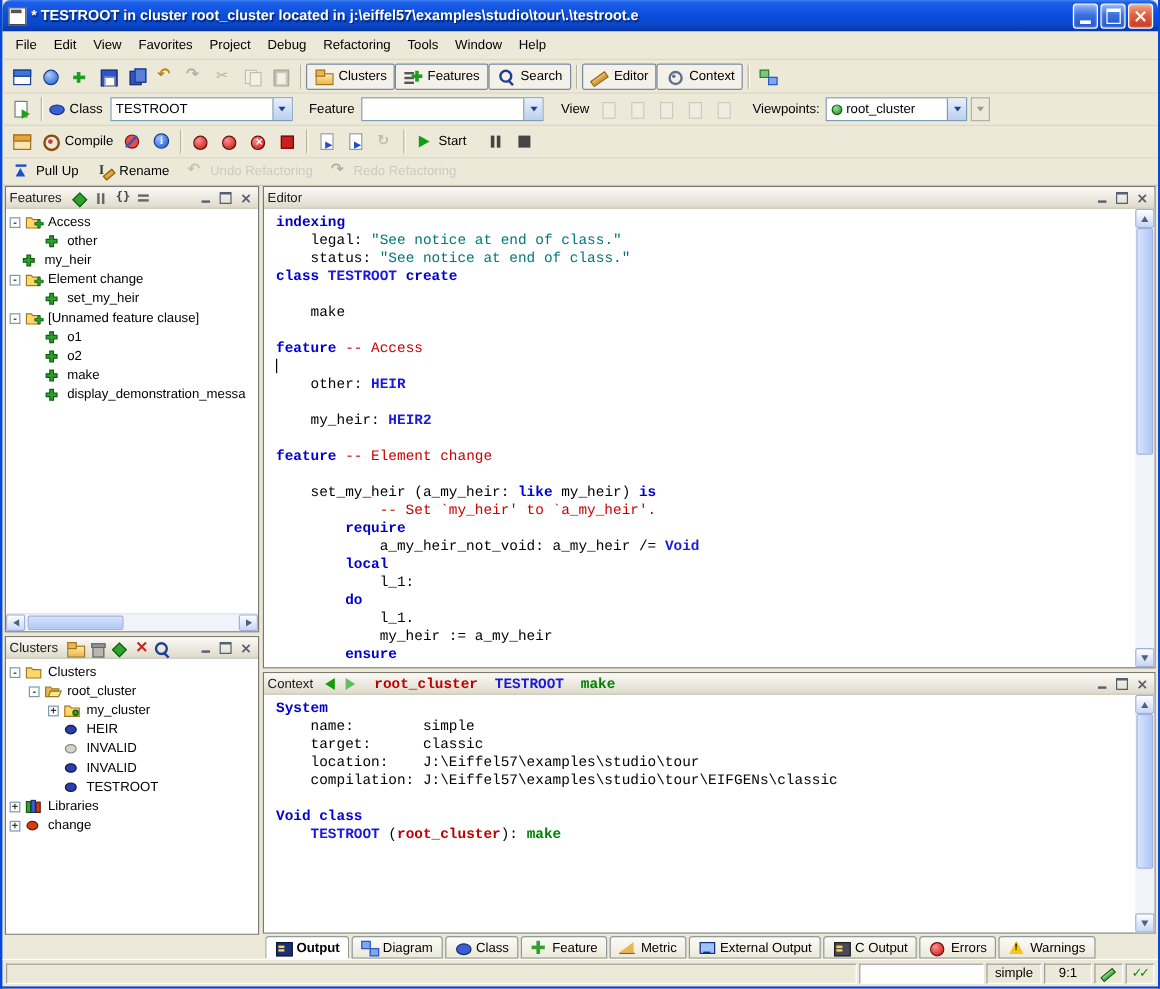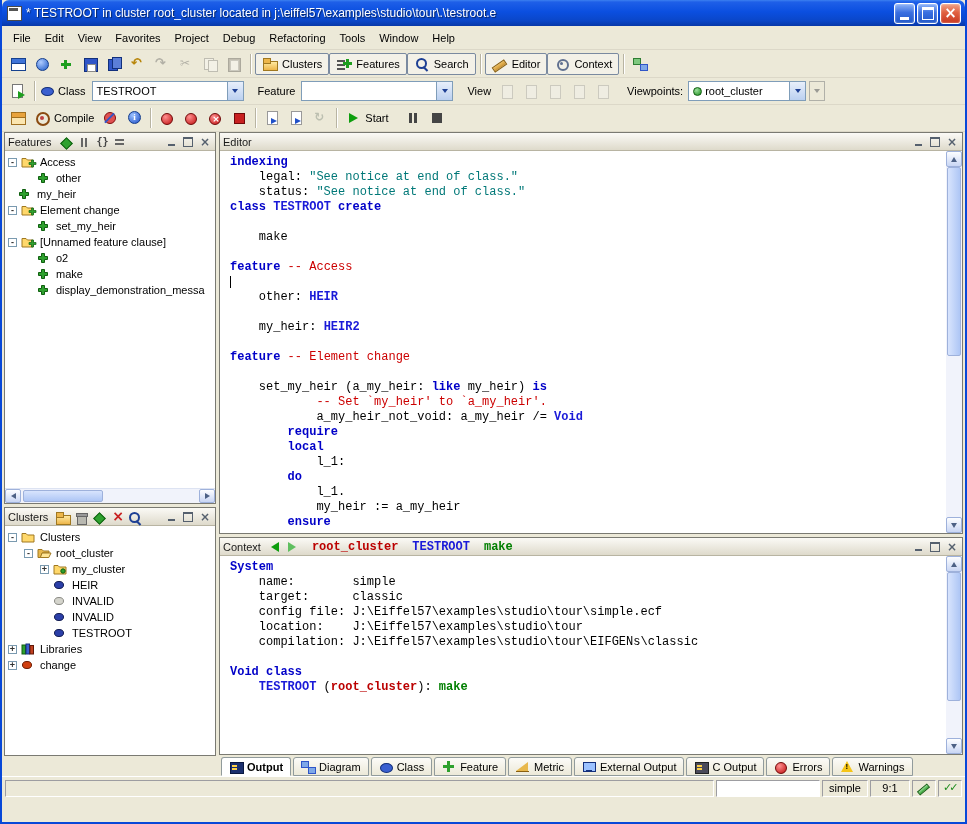--- a/index.html
+++ b/index.html
@@ -7,21 +7,21 @@
   body{font-family:"Liberation Sans",sans-serif;font-size:11px;background:#ECE9D8}
   .window{width:967px;height:824px;border-left:2px solid #0848D8;border-right:2px solid #0848D8;border-bottom:2px solid #0848D8;background:#ECE9D8;display:flex;flex-direction:column}
 
   
   .titlebar{height:26px;flex:none;display:flex;align-items:center;padding:0 4px;
     background:linear-gradient(180deg,#3C80F0 0%,#1E5FE8 8%,#0B4FE0 45%,#0A46C8 80%,#0838A8 100%);
     border-radius:7px 7px 0 0}
   .app-icon{width:16px;height:16px;position:relative;flex:none;margin-right:4px}
   .app-icon::before{content:"";position:absolute;left:1px;top:1px;width:13px;height:13px;background:#fff;border:1px solid #4a4a4a}
   .app-icon::after{content:"";position:absolute;left:3px;top:3px;width:9px;height:3px;background:#555}
-  .title-text{flex:1;color:#fff;font-weight:normal;font-size:12px;text-shadow:1px 1px 1px rgba(0,0,0,.55);white-space:nowrap;overflow:hidden}
+  .title-text{flex:1;color:#fff;font-weight:bold;font-size:12px;text-shadow:1px 1px 1px rgba(0,0,0,.55);white-space:nowrap;overflow:hidden}
   .wbtn{width:21px;height:21px;border:1px solid #fff;border-radius:3px;margin-left:2px;display:flex;align-items:center;justify-content:center;flex:none;
     background:linear-gradient(#8FB4F8,#3A6FE0 45%,#2258C8);box-shadow:inset 0 0 2px rgba(255,255,255,.6)}
   .wbtn.close{background:linear-gradient(#F0A488,#E06040 45%,#C83820)}
   .wb-min::before{content:"";display:block;width:9px;height:3px;background:#fff;margin-top:10px}
   .wb-max::before{content:"";display:block;width:10px;height:9px;border:1px solid #fff;border-top:3px solid #fff}
   .wb-close::before{content:"×";color:#fff;font:bold 15px "DejaVu Sans",sans-serif;line-height:15px}
 
   
   .menubar{height:24px;flex:none;display:flex;align-items:center;padding:0 4px;border-bottom:1px solid #DCD8C8}
   .menu-item{padding:3px 7px;cursor:default}
@@ -387,20 +387,38 @@
       <span class="tlbl">Start</span>
     </span>
     <span class="tbtn" style="margin-left:8px">
         <span class="ic i-pause"></span>
       </span>
     <span class="tbtn">
         <span class="ic i-stopsq"></span>
       </span>
   </div>
 
+  <div class="toolbar tb4">
+    <span class="tbtn">
+      <span class="ic i-pullup"></span>
+      <span class="tlbl">Pull Up</span>
+    </span>
+    <span class="tbtn" style="margin-left:6px">
+      <span class="ic i-rename"></span>
+      <span class="tlbl">Rename</span>
+    </span>
+    <span class="tbtn" style="margin-left:6px">
+      <span class="ic i-undo dis"></span>
+      <span class="tlbl dis">Undo Refactoring</span>
+    </span>
+    <span class="tbtn" style="margin-left:6px">
+      <span class="ic i-redo dis"></span>
+      <span class="tlbl dis">Redo Refactoring</span>
+    </span>
+  </div>
 
   <div class="main">
 
     <div class="left-col">
 
       <div class="panel features-panel">
         <div class="panel-header">
           <span class="panel-title">Features</span>
           <span class="ic i-fclause" style="width:15px;height:14px"></span>
           <span class="ic i-fbars" style="width:15px;height:14px"></span>
@@ -461,20 +479,29 @@
             </div>
             <div class="tree-row" style="padding-left:3px">
               <span class="expander">-</span>
               <span class="ticon">
                 <svg width="16" height="12">
                   <path d="M1 2.5h4l1.5 1.5H12v7H1z" fill="#FFD86B" stroke="#A07820"></path>
                   <path d="M10.5 4h2v2.5H15v2h-2.5V11h-2V8.5H8v-2h2.5z" fill="#2EA12E" stroke="#0F5E0F" stroke-width="0.7"></path>
                 </svg>
               </span>
               <span class="tlabel">[Unnamed feature clause]</span>
+            </div>
+            <div class="tree-row" style="padding-left:19px">
+              <span class="exp-spacer"></span>
+              <span class="ticon">
+                <svg width="12" height="12">
+                  <path d="M4.5 1.5h3v3h3v3h-3v3h-3v-3h-3v-3h3z" fill="#2EA12E" stroke="#0F5E0F"></path>
+                </svg>
+              </span>
+              <span class="tlabel">o1</span>
             </div>
             <div class="tree-row" style="padding-left:19px">
               <span class="exp-spacer"></span>
               <span class="ticon">
                 <svg width="12" height="12">
                   <path d="M4.5 1.5h3v3h3v3h-3v3h-3v-3h-3v-3h3z" fill="#2EA12E" stroke="#0F5E0F"></path>
                 </svg>
               </span>
               <span class="tlabel">o2</span>
             </div>
@@ -637,22 +664,22 @@
               <div class="code-line"><span class="tk-k">feature</span><span class="tk-m"> -- Access</span></div>
               <div class="code-line"><span class="caret"></span></div>
               <div class="code-line"><span class="tk-p">    other: </span><span class="tk-c">HEIR</span></div>
               <div class="code-line">&nbsp;</div>
               <div class="code-line"><span class="tk-p">    my_heir: </span><span class="tk-c">HEIR2</span></div>
               <div class="code-line">&nbsp;</div>
               <div class="code-line"><span class="tk-k">feature</span><span class="tk-m"> -- Element change</span></div>
               <div class="code-line">&nbsp;</div>
               <div class="code-line"><span class="tk-p">    set_my_heir (a_my_heir: </span><span class="tk-k">like</span><span class="tk-p"> my_heir) </span><span class="tk-k">is</span></div>
               <div class="code-line"><span class="tk-m">            -- Set `my_heir' to `a_my_heir'.</span></div>
+              <div class="code-line"><span class="tk-p">        </span><span class="tk-k">require</span></div>
               <div class="code-line"><span class="tk-p">            a_my_heir_not_void: a_my_heir /= </span><span class="tk-c">Void</span></div>
-              <div class="code-line"><span class="tk-p">        </span><span class="tk-k">require</span></div>
               <div class="code-line"><span class="tk-p">        </span><span class="tk-k">local</span></div>
               <div class="code-line"><span class="tk-p">            l_1:</span></div>
               <div class="code-line"><span class="tk-p">        </span><span class="tk-k">do</span></div>
               <div class="code-line"><span class="tk-p">            l_1.</span></div>
               <div class="code-line"><span class="tk-p">            my_heir := a_my_heir</span></div>
               <div class="code-line"><span class="tk-p">        </span><span class="tk-k">ensure</span></div>
             </div>
           <div class="vscroll">
             <span class="sb-btn">
                 <span class="arr arr-up"></span>
@@ -684,21 +711,20 @@
           <span class="ph-spacer"></span>
           <span class="pwbtn pw-min"></span>
           <span class="pwbtn pw-max"></span>
           <span class="pwbtn pw-close"></span>
         </div>
         <div class="code-wrap">
           <div class="code-area" id="context-code">
               <div class="code-line"><span class="tk-k">System</span></div>
               <div class="code-line"><span class="tk-p">    name:        simple</span></div>
               <div class="code-line"><span class="tk-p">    target:      classic</span></div>
-              <div class="code-line"><span class="tk-p">    config file: J:\Eiffel57\examples\studio\tour\simple.ecf</span></div>
               <div class="code-line"><span class="tk-p">    location:    J:\Eiffel57\examples\studio\tour</span></div>
               <div class="code-line"><span class="tk-p">    compilation: J:\Eiffel57\examples\studio\tour\EIFGENs\classic</span></div>
               <div class="code-line">&nbsp;</div>
               <div class="code-line"><span class="tk-k">Void class</span></div>
               <div class="code-line"><span class="tk-p">    </span><span class="tk-c">TESTROOT</span><span class="tk-p"> (</span><span class="tk-r">root_cluster</span><span class="tk-p">): </span><span class="tk-g">make</span></div>
             </div>
           <div class="vscroll">
             <span class="sb-btn">
                 <span class="arr arr-up"></span>
               </span>

